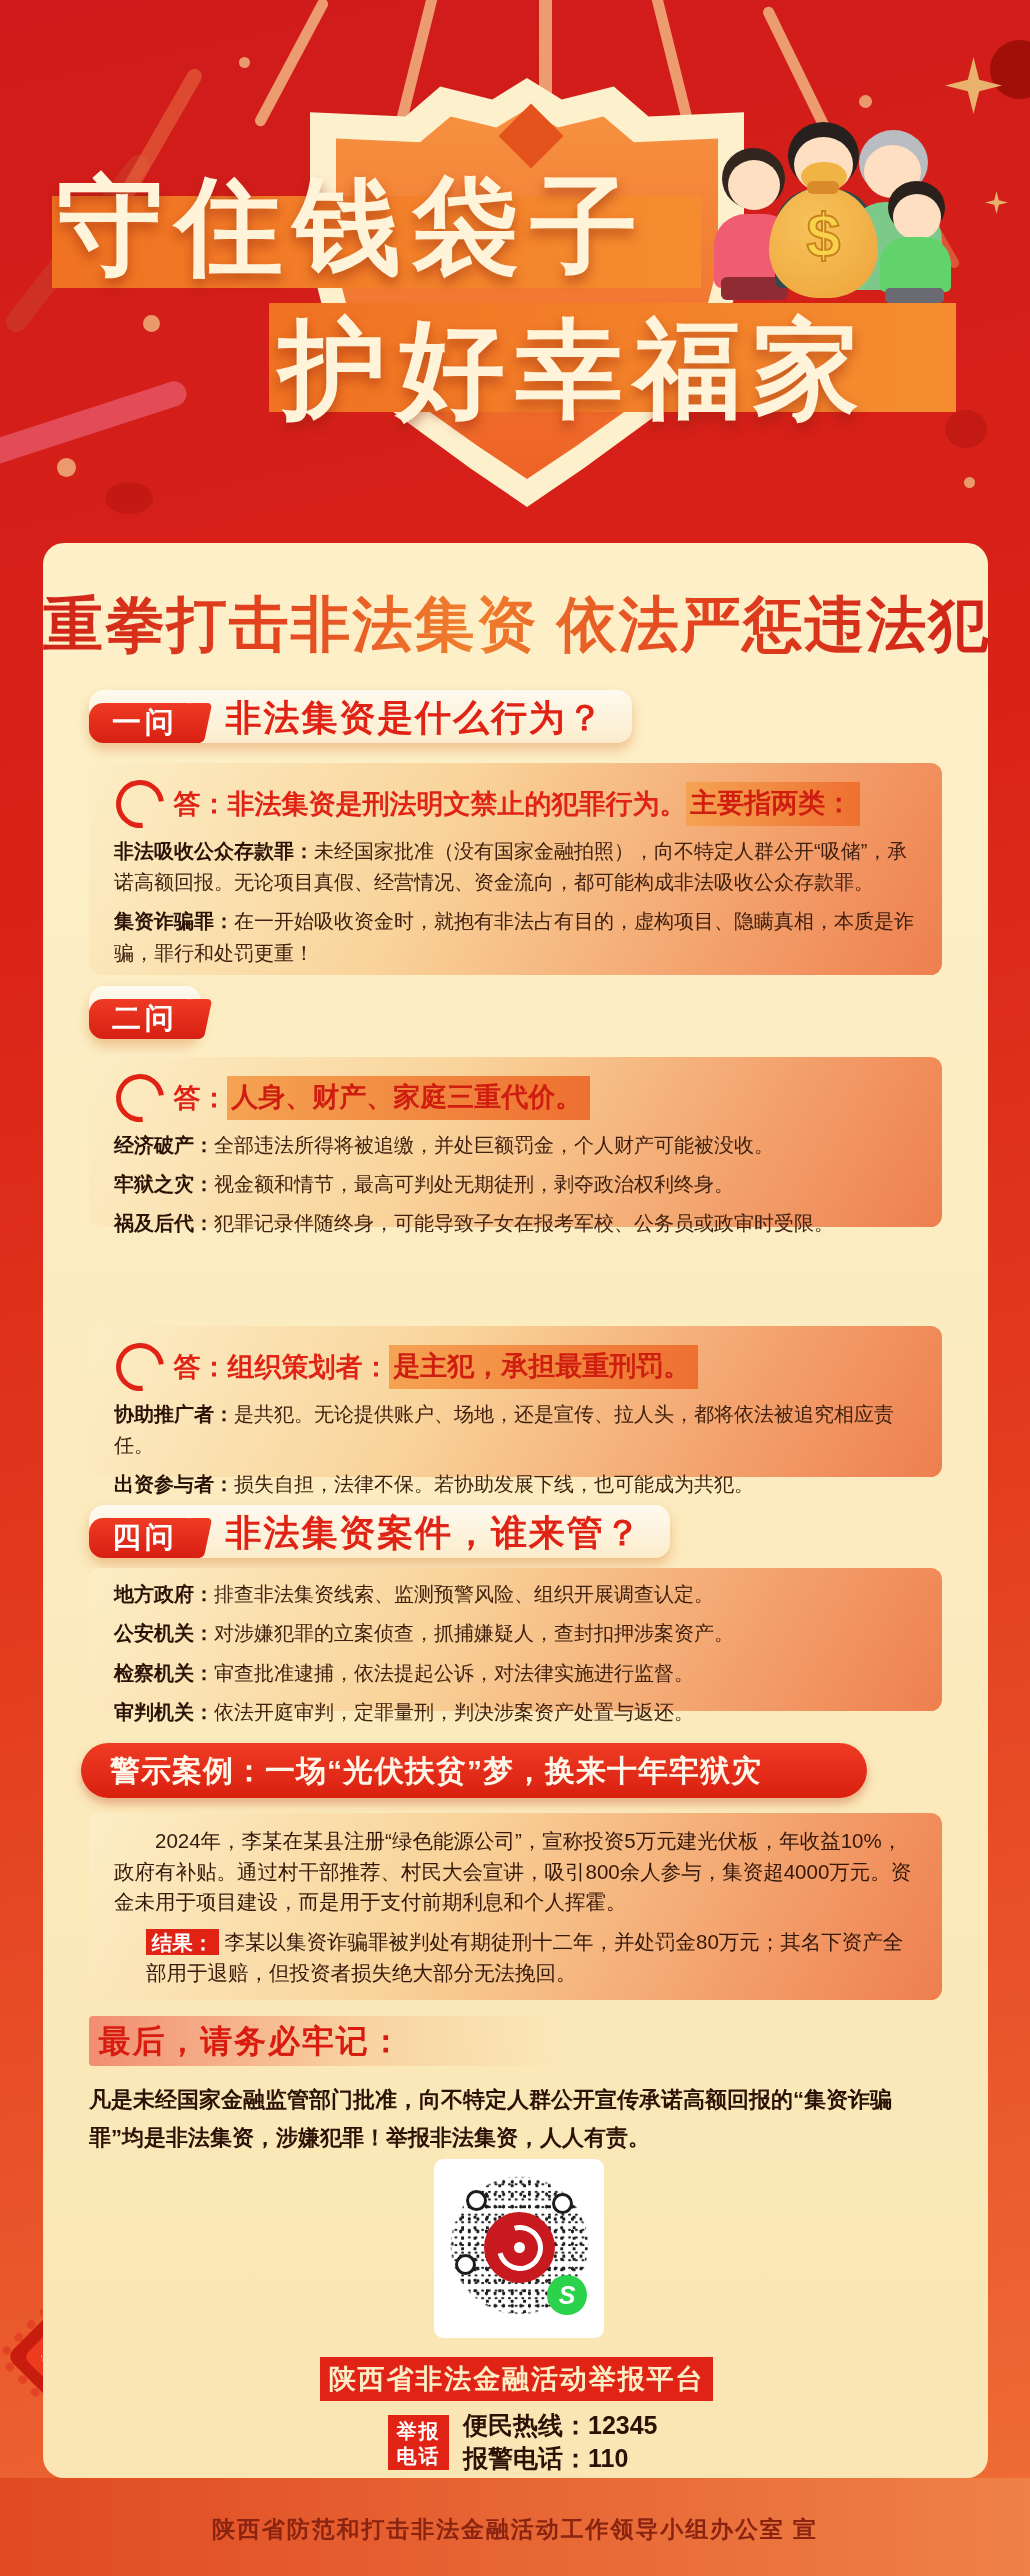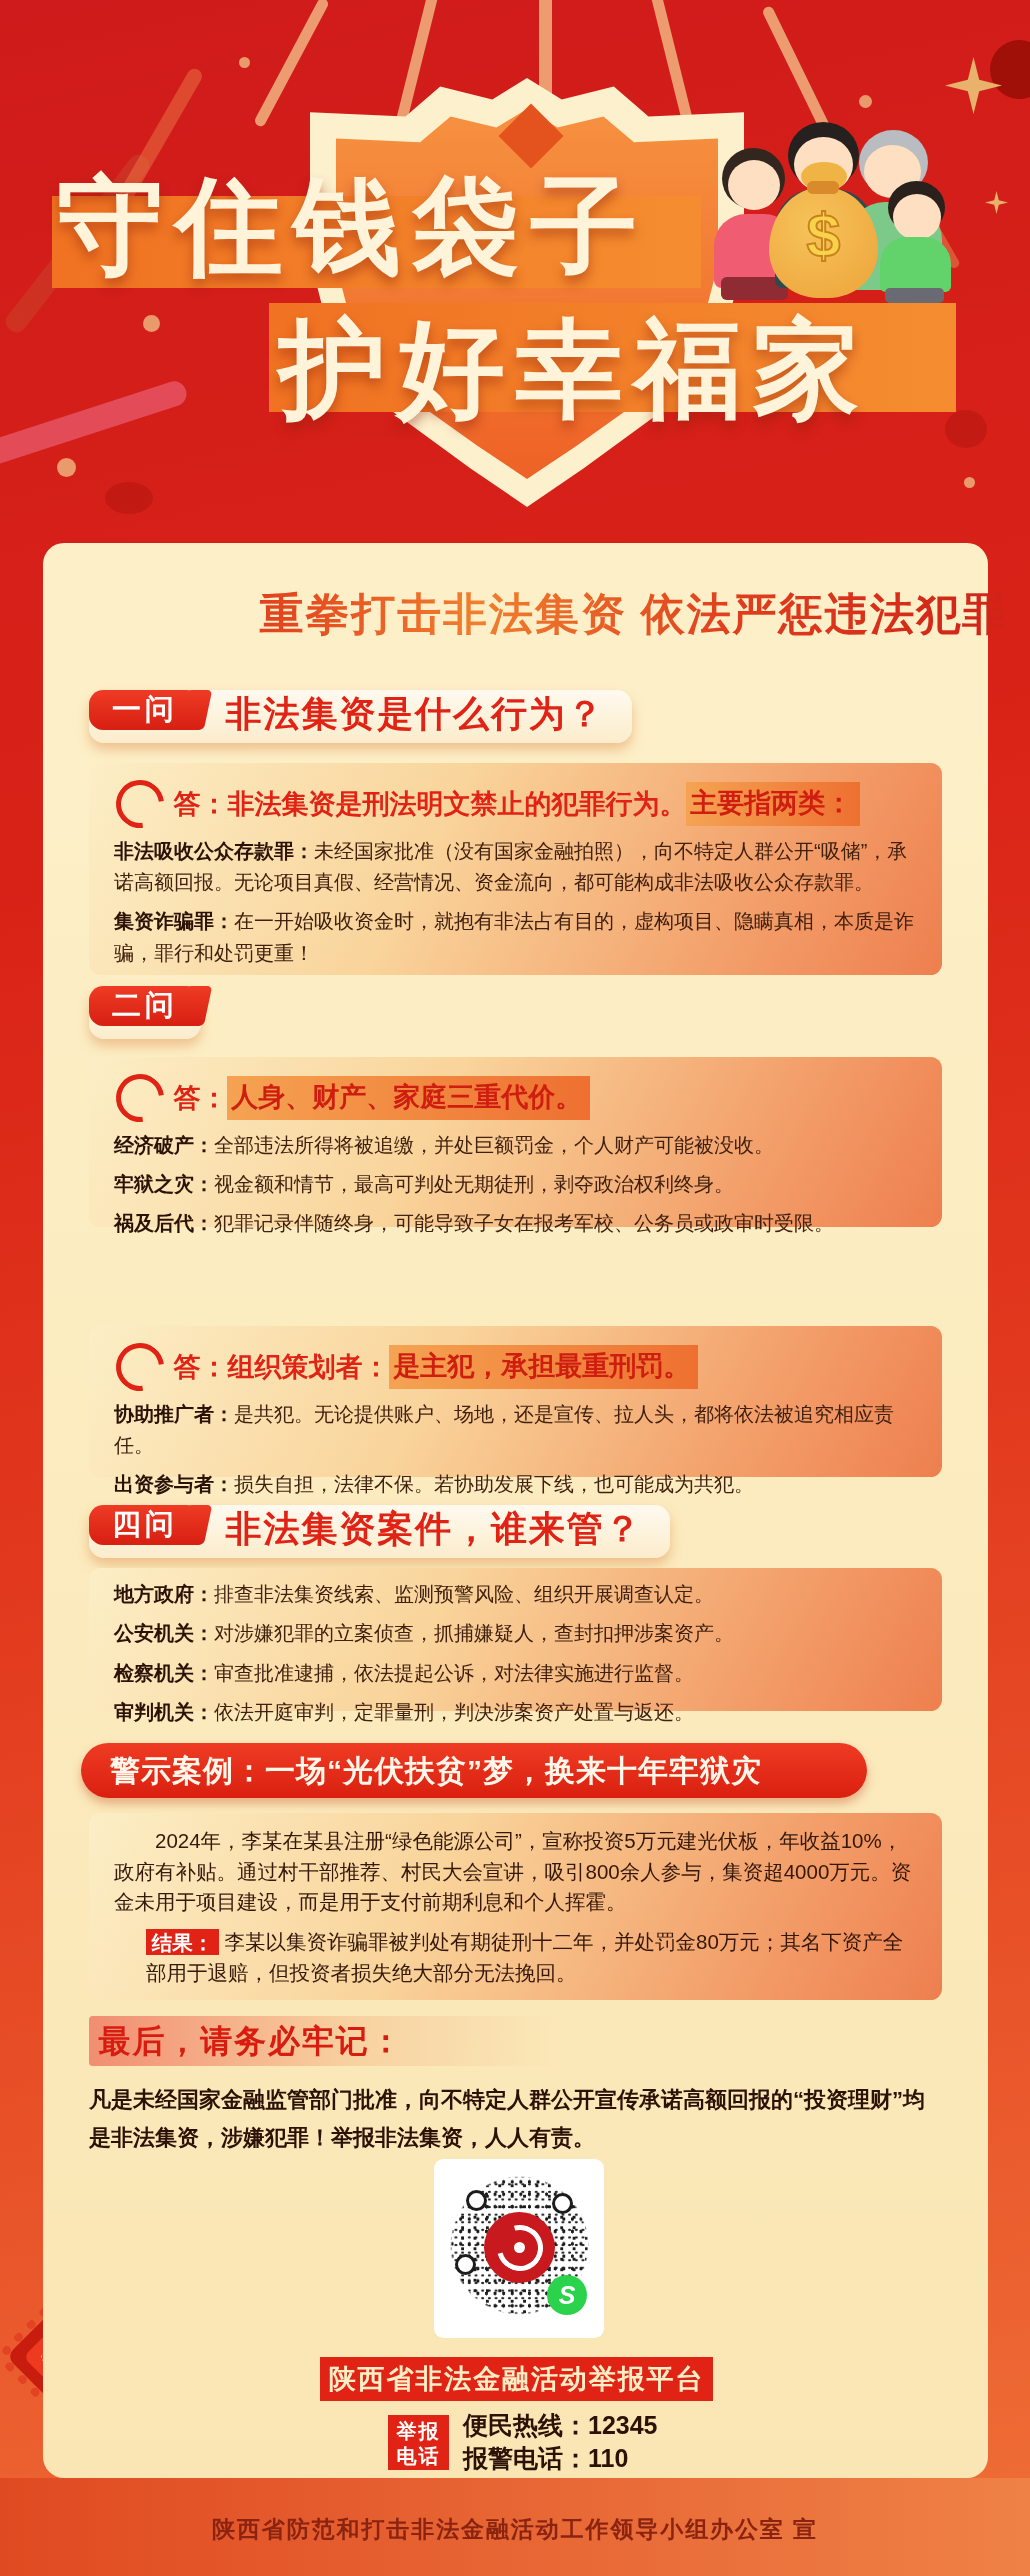--- a/index.html
+++ b/index.html
@@ -69,24 +69,24 @@
   .money-bag{position:absolute;left:769px;top:187px;width:109px;height:111px;
     background:radial-gradient(circle at 40% 35%,#f6c35a,#eda33a);
     border-radius:50% 50% 46% 46%/58% 58% 44% 44%;}
   .bag-pouf{position:absolute;left:801px;top:162px;width:46px;height:29px;background:#f0b445;border-radius:50%;}
   .bag-tie{position:absolute;left:807px;top:181px;width:32px;height:13.4px;background:#d98a2a;border-radius:5.7px;}
   .bag-dollar{position:absolute;left:769px;top:200px;width:109px;text-align:center;
     font-size:61px;font-weight:900;color:#f9d24b;-webkit-text-stroke:1.9px #c8821d;}
   
   .card{left:43px;top:543px;width:945px;height:1935px;border-radius:21px;
     background:linear-gradient(180deg,#fdf0c9,#fae6b4);z-index:4;}
-  .headline{left:0;top:42px;width:945px;text-align:right;font-size:44px;font-weight:900;letter-spacing:1.9px;
+  .headline{left:0;top:42px;width:945px;text-align:right;font-size:60px;font-weight:900;letter-spacing:1.9px;
     background:linear-gradient(90deg,#cf2318 0%,#e4461f 25%,#f07f2e 45%,#e03d1d 72%,#cf2318 100%);
-    -webkit-background-clip:text;background-clip:text;color:transparent;white-space:nowrap;padding-left:20px;}
-  .qrow{position:absolute;left:46px;height:53px;display:inline-flex;align-items:flex-start;
+    -webkit-background-clip:text;background-clip:text;color:transparent;white-space:nowrap;}
+  .qrow{position:absolute;left:46px;height:53px;display:inline-flex;align-items:flex-end;
     background:linear-gradient(180deg,#fffaf0,#fbeccb);border-radius:15.3px;
     box-shadow:0 6.7px 11.4px rgba(214,108,40,.35);}
   .q1{top:147px;} .q2{top:443px;} .q3{top:718px;} .q4{top:962px;}
   .qtab{position:relative;background:linear-gradient(180deg,#ef3b24,#d71f12);color:#fff;
     font-size:29px;font-weight:900;letter-spacing:3.8px;border-radius:14.3px;
     padding:0 23px;display:flex;align-items:center;z-index:2;}
   .qtab::after{content:'';position:absolute;right:-7.6px;top:0;width:25px;height:100%;
     background:linear-gradient(180deg,#ef3b24,#d71f12);transform:skewX(-12deg);border-radius:4.8px;z-index:-1;}
   .qtext{color:#e02315;font-size:36px;font-weight:900;letter-spacing:1.9px;
     display:flex;align-items:center;padding:0 27px 0 25px;white-space:nowrap;}
@@ -273,21 +273,21 @@
       <p class="item"><b>审判机关：</b><span>依法开庭审判，定罪量刑，判决涉案资产处置与返还。</span></p>
     </div>
 
     <div class="abs case-banner">警示案例：一场“光伏扶贫”梦，换来十年牢狱灾</div>
     <div class="abs case-box">
       <p class="case-body">2024年，李某在某县注册“绿色能源公司”，宣称投资5万元建光伏板，年收益10%，政府有补贴。通过村干部推荐、村民大会宣讲，吸引800余人参与，集资超4000万元。资金未用于项目建设，而是用于支付前期利息和个人挥霍。</p>
       <p class="case-result"><span class="result-badge">结果：</span><span>李某以集资诈骗罪被判处有期徒刑十二年，并处罚金80万元；其名下资产全部用于退赔，但投资者损失绝大部分无法挽回。</span></p>
     </div>
 
     <div class="abs rem-bar">最后，请务必牢记：</div>
-    <div class="abs rem-body">凡是未经国家金融监管部门批准，向不特定人群公开宣传承诺高额回报的“投资理财”均是非法集资，涉嫌犯罪！举报非法集资，人人有责。</div>
+    <div class="abs rem-body">凡是未经国家金融监管部门批准，向不特定人群公开宣传承诺高额回报的“集资诈骗罪”均是非法集资，涉嫌犯罪！举报非法集资，人人有责。</div>
 
     <div class="abs qr-card">
       <div class="qr-dots"></div>
       <div class="qr-eye qe1"></div>
       <div class="qr-eye qe2"></div>
       <div class="qr-eye qe3"></div>
       <div class="qr-logo">
         <div class="qr-swirl"></div>
         <div class="qr-swirl-dot"></div>
       </div>

